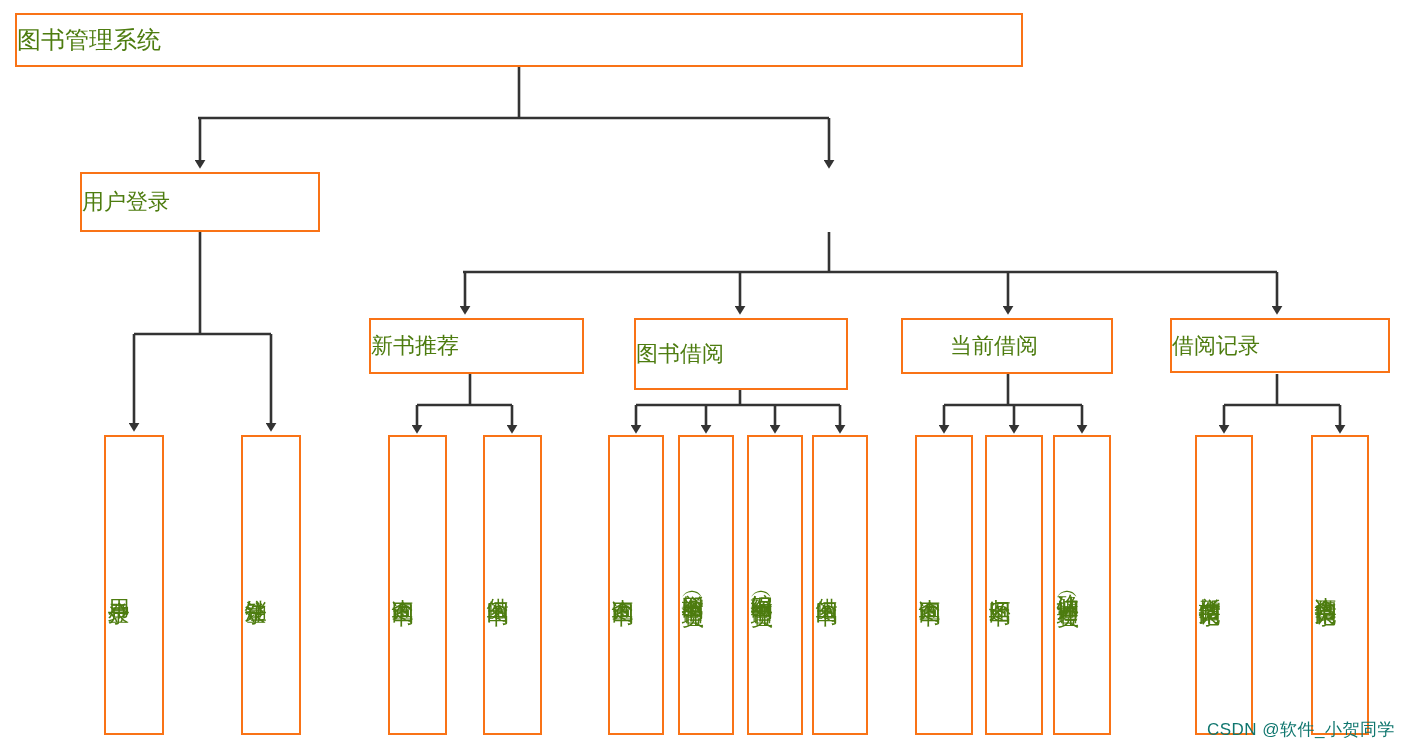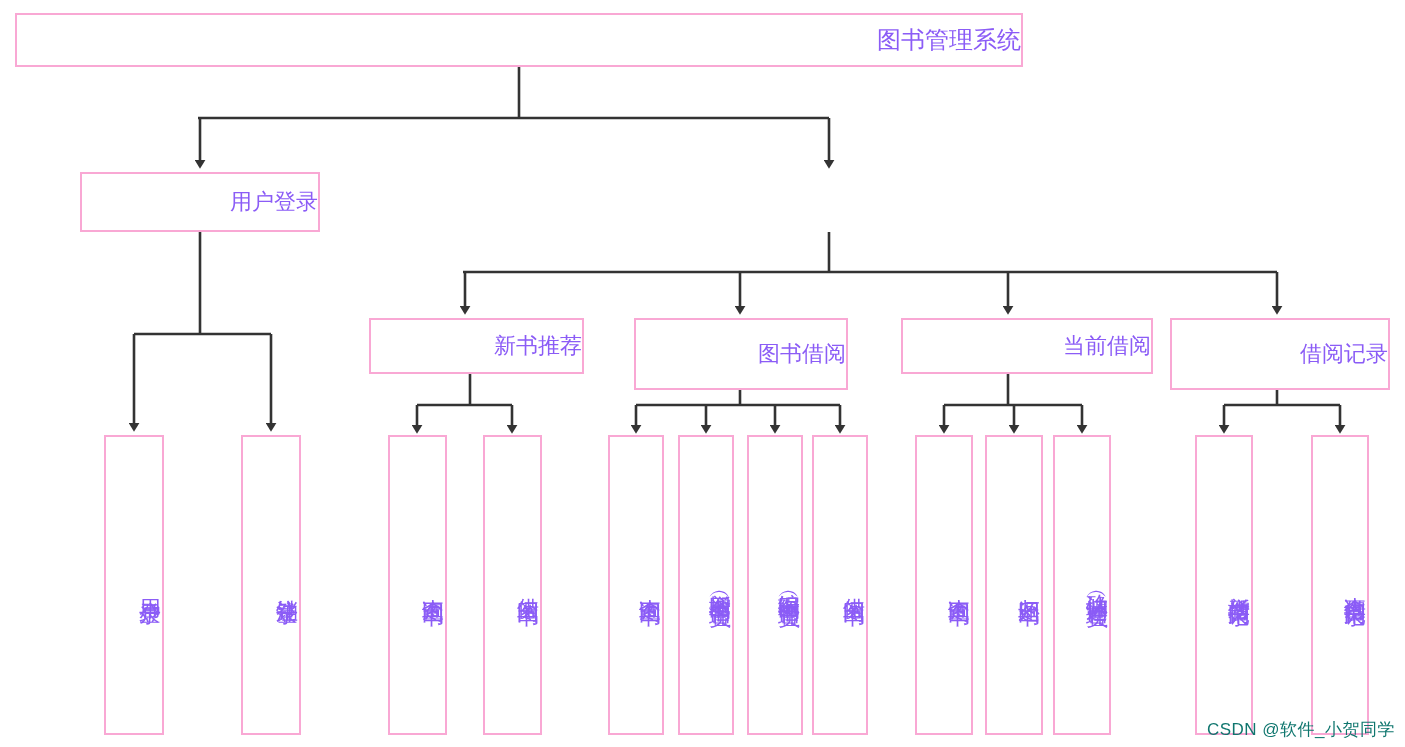--- a/index.html
+++ b/index.html
@@ -21,25 +21,25 @@
     position: absolute;
     left: 0;
     top: 0;
     width: 1405px;
     height: 747px;
   }
   .node {
     position: absolute;
     box-sizing: border-box;
     background: #ffffff;
-    border: 2px solid #f9a8d4;
+    border: 2px solid #f97316;
     display: flex;
     align-items: center;
-    justify-content: flex-end;
-    color: #8b5cf6;
+    justify-content: flex-start;
+    color: #4d7c0f;
     z-index: 2;
   }
   .node.root-node {
     font-size: 24px;
   }
   .node.level2-node {
     font-size: 22px;
   }
   .node.leaf-node {
     font-size: 22px;
@@ -132,24 +132,24 @@
   <div class="node level2-node" style="left:80px; top:172px; width:240px; height:60px;">
     <span class="node-label">用户登录</span>
   </div>
 
   <div class="node level2-node" style="left:369px; top:318px; width:215px; height:56px;">
     <span class="node-label">新书推荐</span>
   </div>
   <div class="node level2-node" style="left:634px; top:318px; width:214px; height:72px;">
     <span class="node-label">图书借阅</span>
   </div>
-  <div class="node level2-node" style="left:901px; top:318px; width:252px; height:56px;">
+  <div class="node level2-node" style="left:901px; top:318px; width:212px; height:56px;padding-left:47px;">
     <span class="node-label">当前借阅</span>
   </div>
-  <div class="node level2-node" style="left:1170px; top:318px; width:220px; height:72px;">
+  <div class="node level2-node" style="left:1170px; top:318px; width:220px; height:55px;">
     <span class="node-label">借阅记录</span>
   </div>
 
   <div class="node leaf-node" style="left:104px; top:435px; width:60px; height:300px;">
     <span class="node-label">用户登录</span>
   </div>
   <div class="node leaf-node" style="left:241px; top:435px; width:60px; height:300px;">
     <span class="node-label">注销登录</span>
   </div>
   <div class="node leaf-node" style="left:388px; top:435px; width:59px; height:300px;">

